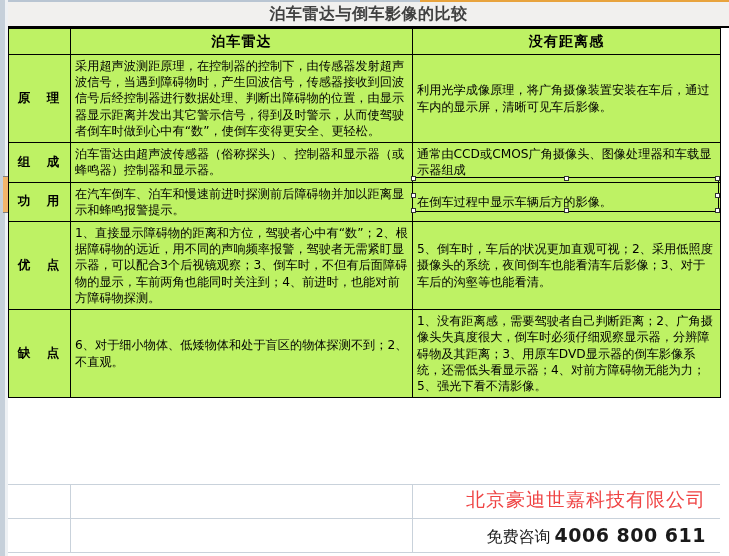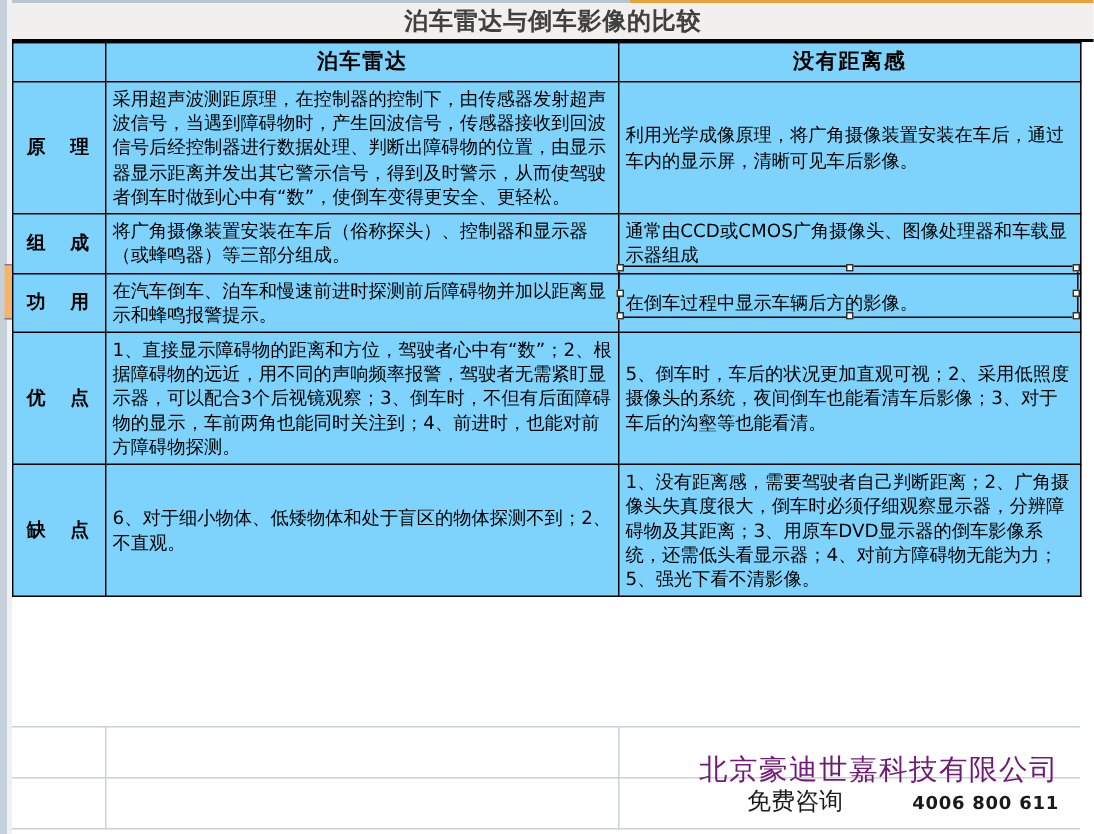--- a/index.html
+++ b/index.html
@@ -48,21 +48,21 @@
     table-layout:fixed;
     font-size:12.2px;
     color:#000;
   }
   table.cmp td{
     border:1px solid #000;
     padding:3px 4px;
     vertical-align:middle;
     line-height:1.33;
     box-sizing:border-box;
-    background:#7dd3fc;
+    background:#bef264;
   }
   .col-label{width:62px;}
   .col-a{width:342px;}
   .col-b{width:308px;}
 
   td.label{
     text-align:center;
     font-weight:bold;
     font-size:12.5px;
     letter-spacing:0.16em;
@@ -128,31 +128,31 @@
   .footer-line3{
     position:absolute;left:0;top:68px;width:712px;height:1px;background:#c9d2db;
   }
   .fcol-sep{
     position:absolute;left:62px;top:0;width:1px;height:69px;background:#c9d2db;
   }
   .fcol-sep2{
     position:absolute;left:404px;top:0;width:1px;height:69px;background:#c9d2db;
   }
   .company{
-    position:absolute;right:14px;top:16px;
-    font-size:19px;color:#701a75;
+    position:absolute;right:14px;top:3px;
+    font-size:19px;color:#ef4444;
     letter-spacing:1px;
     white-space:nowrap;
   }
   .hotline{
     position:absolute;right:14px;top:40px;
     font-size:13px;color:#1a1a1a;
     white-space:nowrap;
   }
-  .hotline .num{font-weight:bold;font-size:12px;letter-spacing:0.5px;margin-left:42px;}
+  .hotline .num{font-weight:bold;font-size:19px;letter-spacing:0.5px;}
   .hotline .lbl{font-size:16px;}
 </style>
 </head>
 <body>
 
 <div class="sheet">
 
   <div class="top-rule-left"></div>
   <div class="top-rule"></div>
 
@@ -176,21 +176,21 @@
       </tr>
 
       <tr>
         <td class="label">原　理</td>
         <td class="body">采用超声波测距原理，在控制器的控制下，由传感器发射超声波信号，当遇到障碍物时，产生回波信号，传感器接收到回波信号后经控制器进行数据处理、判断出障碍物的位置，由显示器显示距离并发出其它警示信号，得到及时警示，从而使驾驶者倒车时做到心中有“数”，使倒车变得更安全、更轻松。</td>
         <td class="body">利用光学成像原理，将广角摄像装置安装在车后，通过车内的显示屏，清晰可见车后影像。</td>
       </tr>
 
       <tr>
         <td class="label">组　成</td>
-        <td class="body">将广角摄像装置安装在车后（俗称探头）、控制器和显示器（或蜂鸣器）等三部分组成。</td>
+        <td class="body">泊车雷达由超声波传感器（俗称探头）、控制器和显示器（或蜂鸣器）控制器和显示器。</td>
         <td class="body">通常由CCD或CMOS广角摄像头、图像处理器和车载显示器组成</td>
       </tr>
 
       <tr>
         <td class="label">功　用</td>
         <td class="body">在汽车倒车、泊车和慢速前进时探测前后障碍物并加以距离显示和蜂鸣报警提示。</td>
         <td class="body">在倒车过程中显示车辆后方的影像。</td>
       </tr>
 
       <tr>

